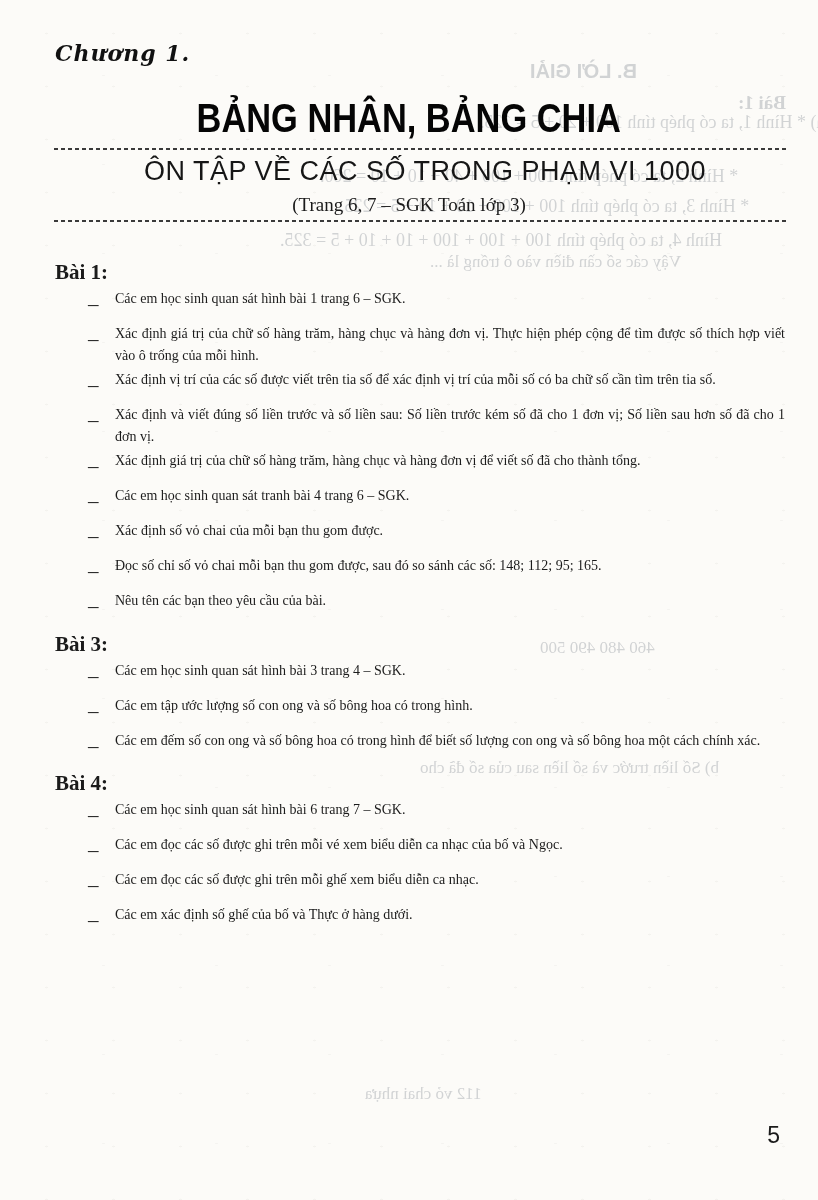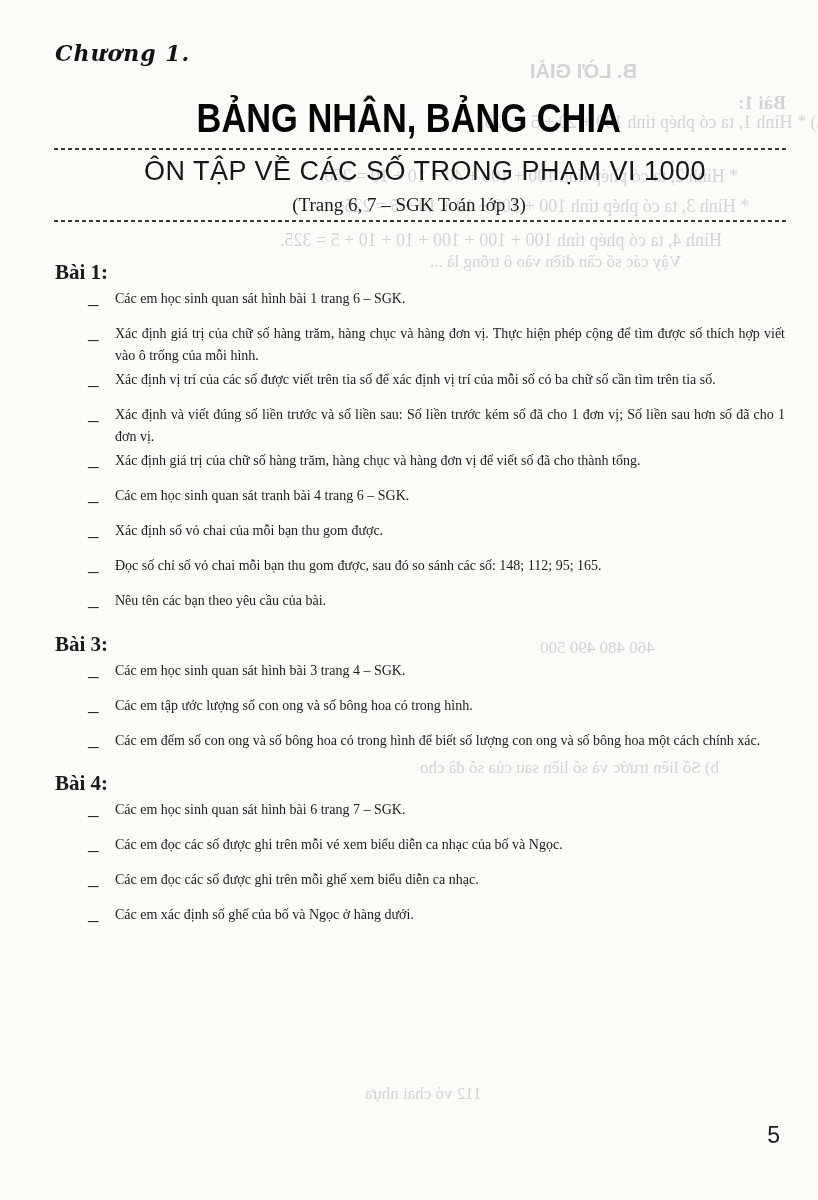--- a/index.html
+++ b/index.html
@@ -202,20 +202,20 @@
         <div class="bullet-row">
           <span class="bullet-marker">–</span>
           <span class="bullet-text">Các em đọc các số được ghi trên mỗi vé xem biểu diễn ca nhạc của bố và Ngọc.</span>
         </div>
         <div class="bullet-row">
           <span class="bullet-marker">–</span>
           <span class="bullet-text">Các em đọc các số được ghi trên mỗi ghế xem biểu diễn ca nhạc.</span>
         </div>
         <div class="bullet-row">
           <span class="bullet-marker">–</span>
-          <span class="bullet-text">Các em xác định số ghế của bố và Ngọc ở hàng dưới.</span>
+          <span class="bullet-text">Các em xác định số ghế của bố và Thực ở hàng dưới.</span>
         </div>
       </div>
     </div>
 
   <div class="page-number">5</div>
 
 </div>
 
 </body></html>

